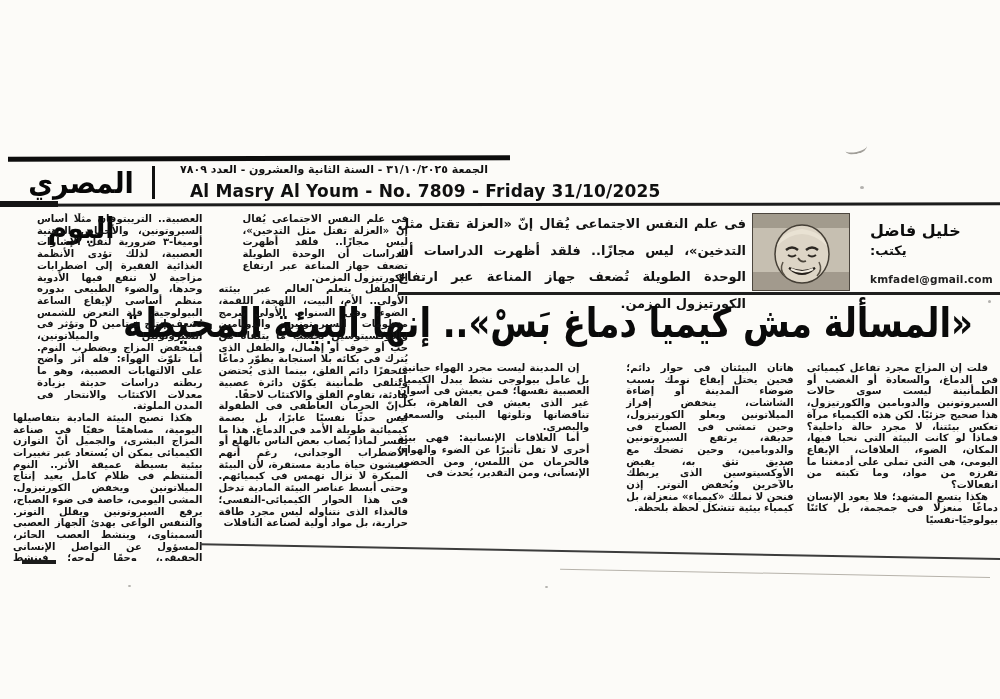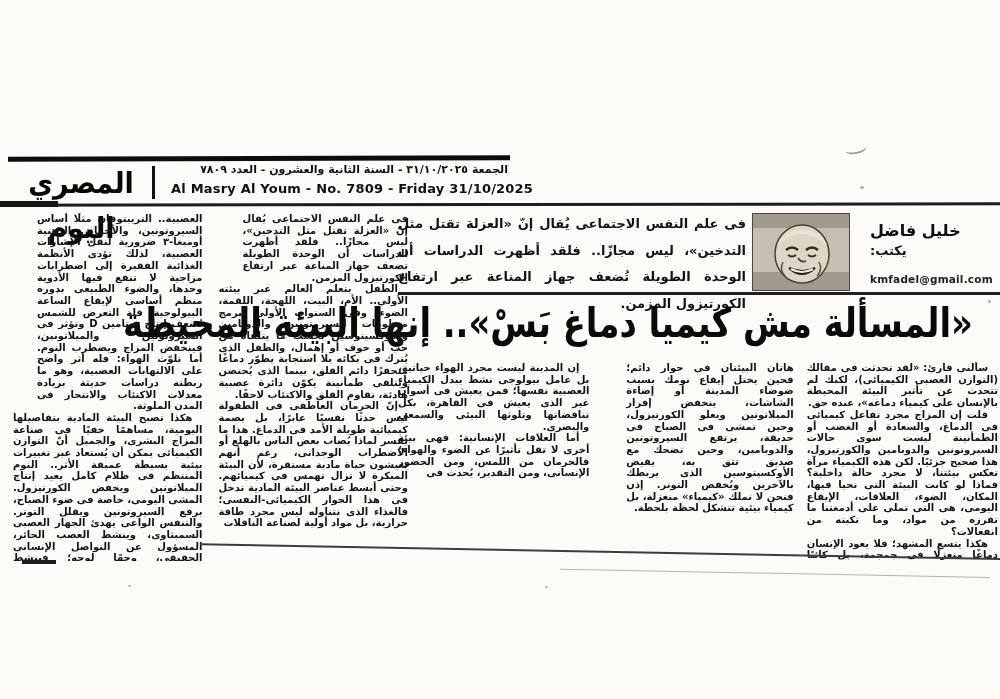--- a/index.html
+++ b/index.html
@@ -10,24 +10,24 @@
     color:#161616;
     -webkit-font-smoothing:antialiased;
   }
   .abs{position:absolute;}
   
   .mast-rule-top{left:8px;top:156px;width:502px;height:5px;background:#0d0d0d;transform:rotate(-.15deg);}
   .logo{left:12px;top:162px;width:138px;height:42px;line-height:42px;text-align:center;
         font-weight:900;font-size:27px;letter-spacing:-1px;color:#070707;direction:rtl;
         transform:scaleY(1.08);}
   .mast-vbar{left:152px;top:166px;width:3px;height:33px;background:#101010;}
-  .date-ar{left:160px;top:163px;width:348px;height:17px;direction:rtl;text-align:right;
+  .date-ar{left:160px;top:163px;width:348px;height:17px;direction:rtl;text-align:center;
            font-size:11px;font-weight:bold;color:#101010;white-space:nowrap;}
-  .date-en{left:171px;top:181px;width:330px;height:17px;text-align:right;
-           font-size:13px;font-weight:bold;letter-spacing:.2px;color:#101010;white-space:nowrap;}
+  .date-en{left:190px;top:181px;width:330px;height:17px;text-align:right;
+           font-size:17px;font-weight:bold;letter-spacing:.2px;color:#101010;white-space:nowrap;}
   .page-rule{left:0;top:203px;width:1000px;height:3px;background:#1c1c1c;transform:rotate(-.08deg);}
   .page-rule-smudge{left:0;top:201px;width:58px;height:6px;background:#141414;}
   
   .intro{left:398px;top:211px;width:348px;height:84px;direction:rtl;text-align:justify;
          font-size:13px;font-weight:bold;line-height:26.5px;color:#131313;}
   .photo{left:752px;top:213px;width:96px;height:76px;border:1px solid #4c463e;
          background:linear-gradient(135deg,#cfc9bc 0%,#b9b2a4 55%,#a49c8d 100%);overflow:hidden;}
   .photo svg{display:block;}
   .author-text{left:850px;top:221px;width:148px;direction:rtl;text-align:left;padding-left:20px;}
   .author-name{font-size:16px;font-weight:900;color:#0d0d0d;}
@@ -96,21 +96,20 @@
 </div>
 
 <div class="abs rule2"></div>
 
 <h1 class="abs headline" style="margin:0" lang="ar">
   <span>«المسألة مش كيميا دماغ بَسْ».. إنها البيئة المحيطة</span>
 </h1>
 
 <div class="abs cols cols-right">
   <div class="col" lang="ar">
-      <p>سألنى قارئ: «لقد تحدثت فى مقالك (التوازن العصبى الكيميائى)، لكنك لم تتحدث عن تأثير البيئة المحيطة بالإنسان على كيمياء دماغه»، عنده حق.</p>
       <p>قلت إن المزاج مجرد تفاعل كيميائى فى الدماغ، والسعادة أو الغضب أو الطمأنينة ليست سوى حالات السيروتونين والدوبامين والكورتيزول، هذا صحيح جزئيًا. لكن هذه الكيمياء مرآة تعكس بيئتنا، لا مجرد حالة داخلية؟ فماذا لو كانت البيئة التى نحيا فيها، المكان، الضوء، العلاقات، الإيقاع اليومى، هى التى تملى على أدمغتنا ما تفرزه من مواد، وما تكبته من انفعالات؟</p>
       <p>هكذا يتسع المشهد؛ فلا يعود الإنسان دماغًا منعزلًا فى جمجمة، بل كائنًا بيولوجيًا-نفسيًا</p>
     </div>
   <div class="col" lang="ar" data-noindent-first="">
       <p>هاتان البيئتان فى حوار دائم؛ فحين يختل إيقاع نومك بسبب ضوضاء المدينة أو إضاءة الشاشات، ينخفض إفراز الميلاتونين ويعلو الكورتيزول، وحين تمشى فى الصباح فى حديقة، يرتفع السيروتونين والدوبامين، وحين تضحك مع صديق تثق به، يفيض الأوكسيتوسين الذى يربطك بالآخرين ويُخفض التوتر. إذن فنحن لا نملك «كيمياء» منعزلة، بل كيمياء بيئية تتشكل لحظة بلحظة.</p>
     </div>
   <div class="col" lang="ar">
       <p>إن المدينة ليست مجرد الهواء حياتية، بل عامل بيولوجى نشط يبدل الكيمياء العصبية نفسها؛ فمن يعيش فى أسوان غير الذى يعيش فى القاهرة، بكل تناقضاتها وتلوثها البيئى والسمعى والبصرى.</p>
       <p>أما العلاقات الإنسانية: فهى بيئة أخرى لا تقل تأثيرًا عن الضوء والهواء؛ فالحرمان من اللمس، ومن الحضور الإنسانى، ومن التقدير، يُحدث فى</p>
     </div>

